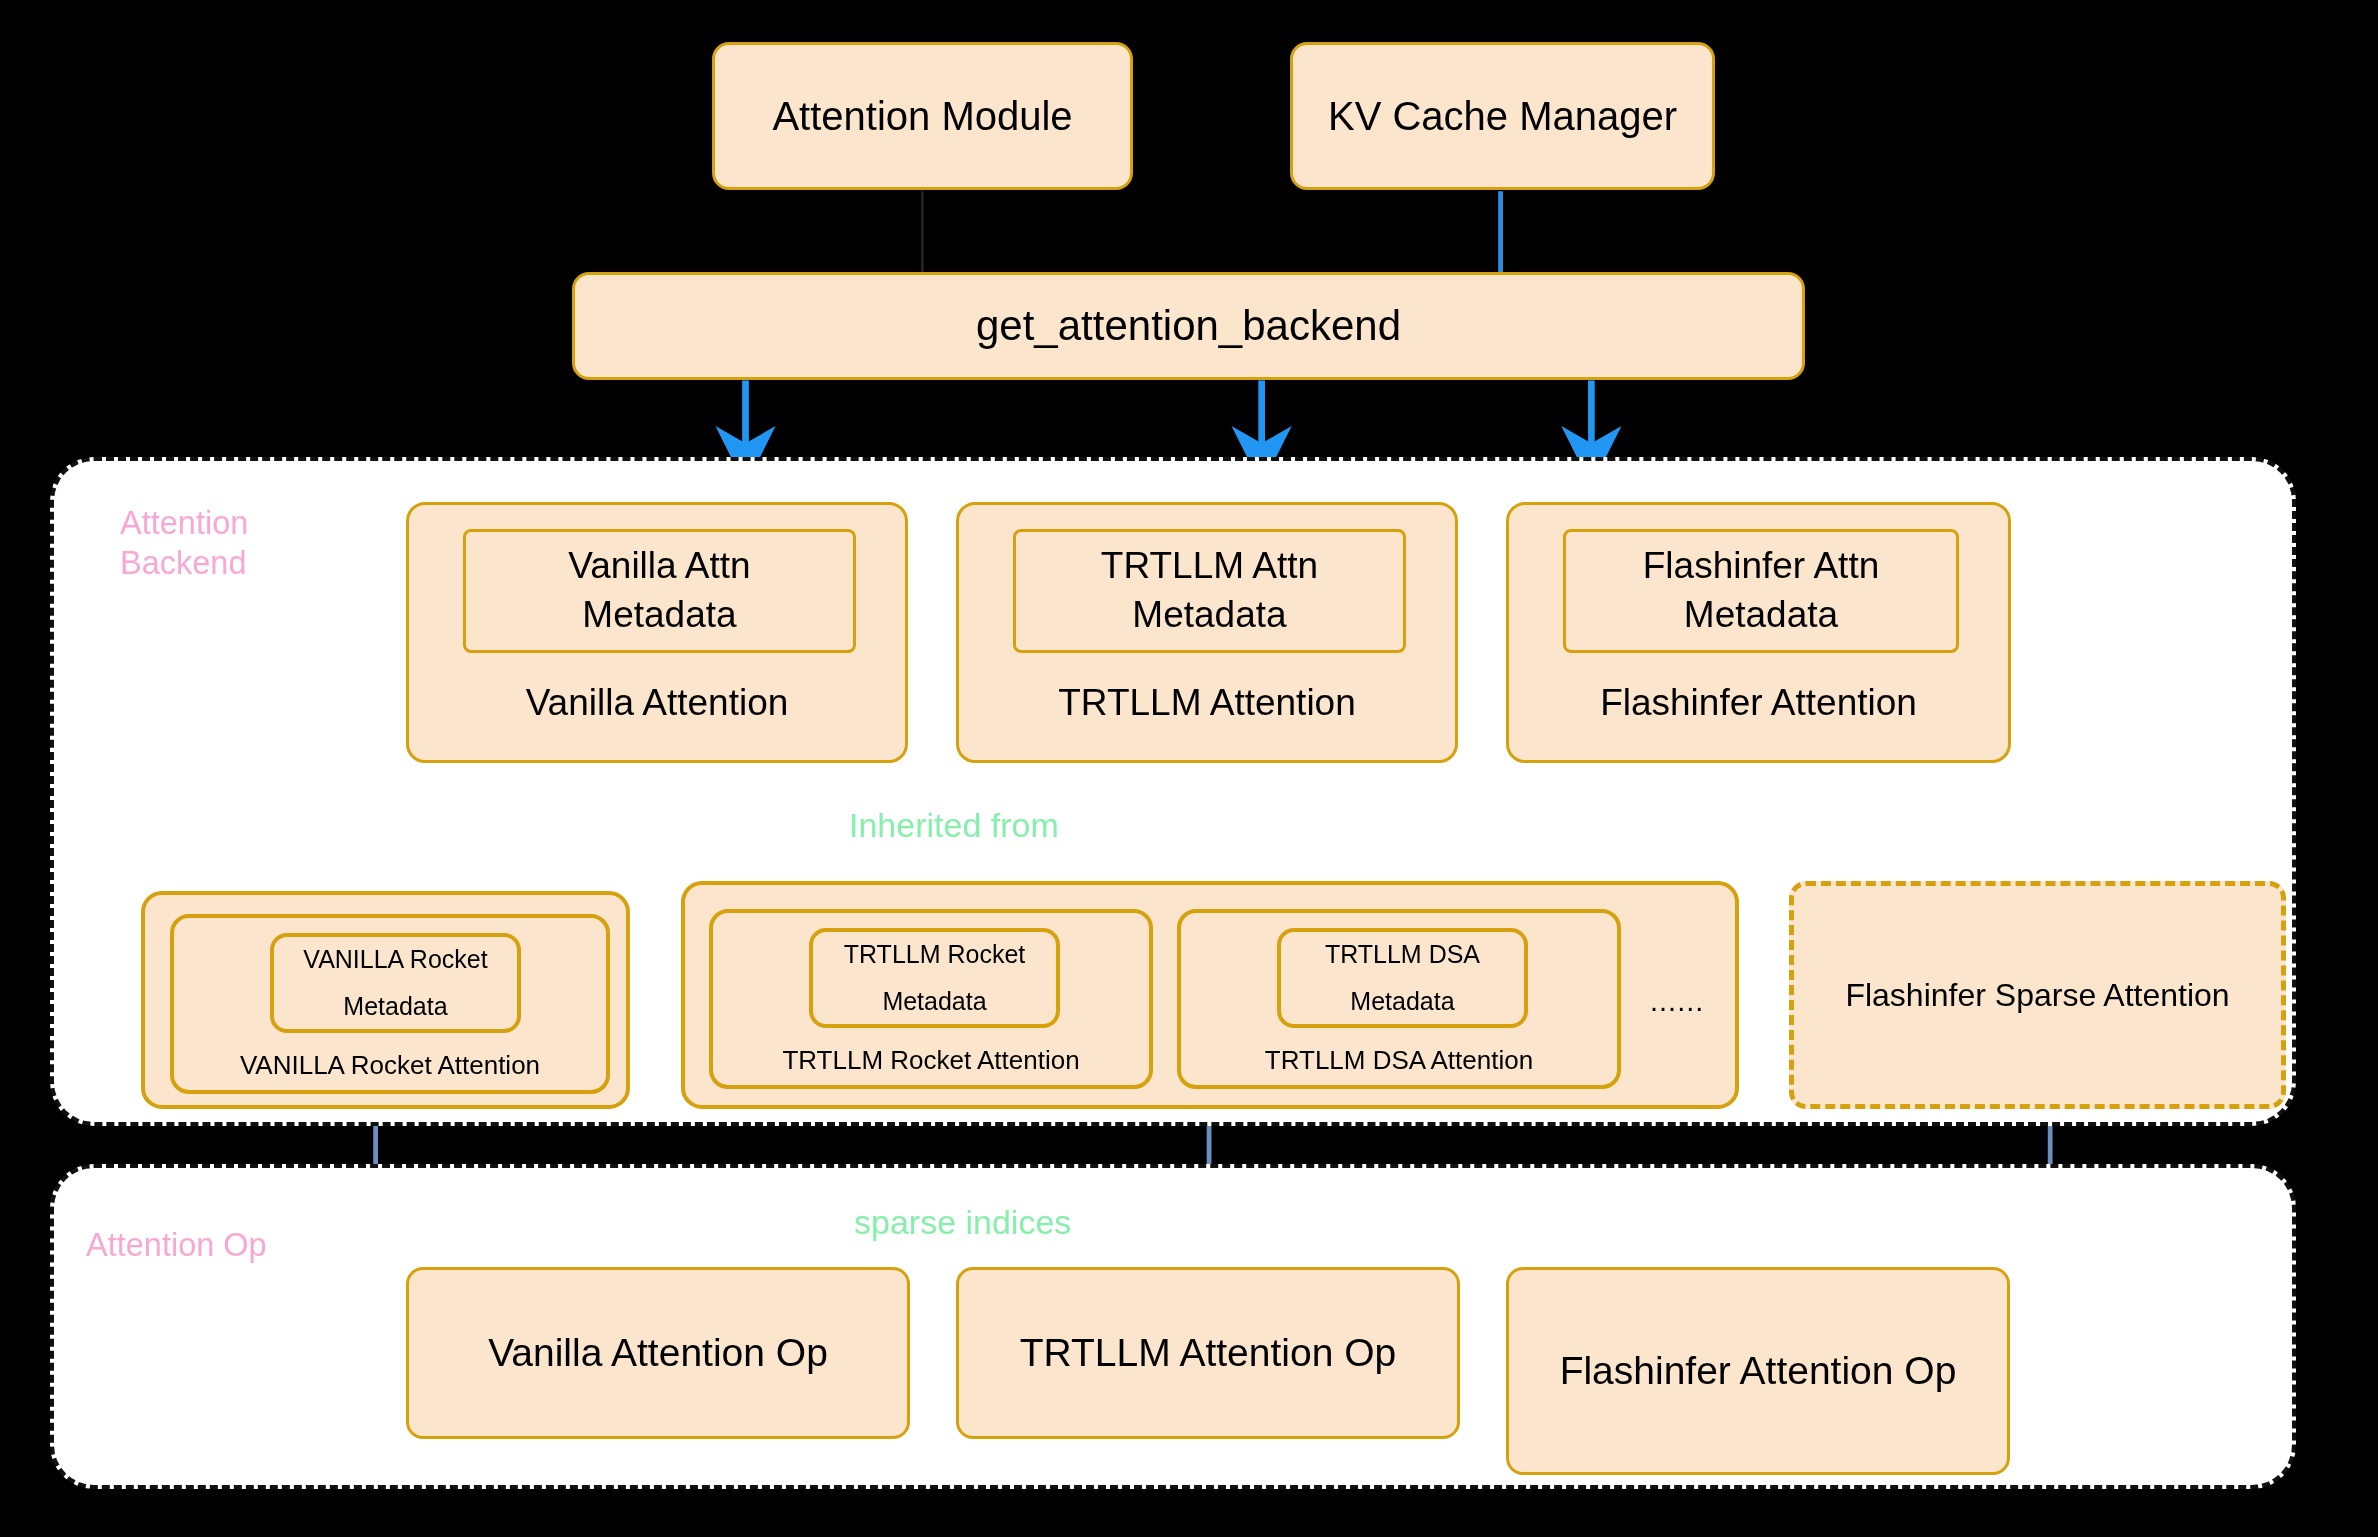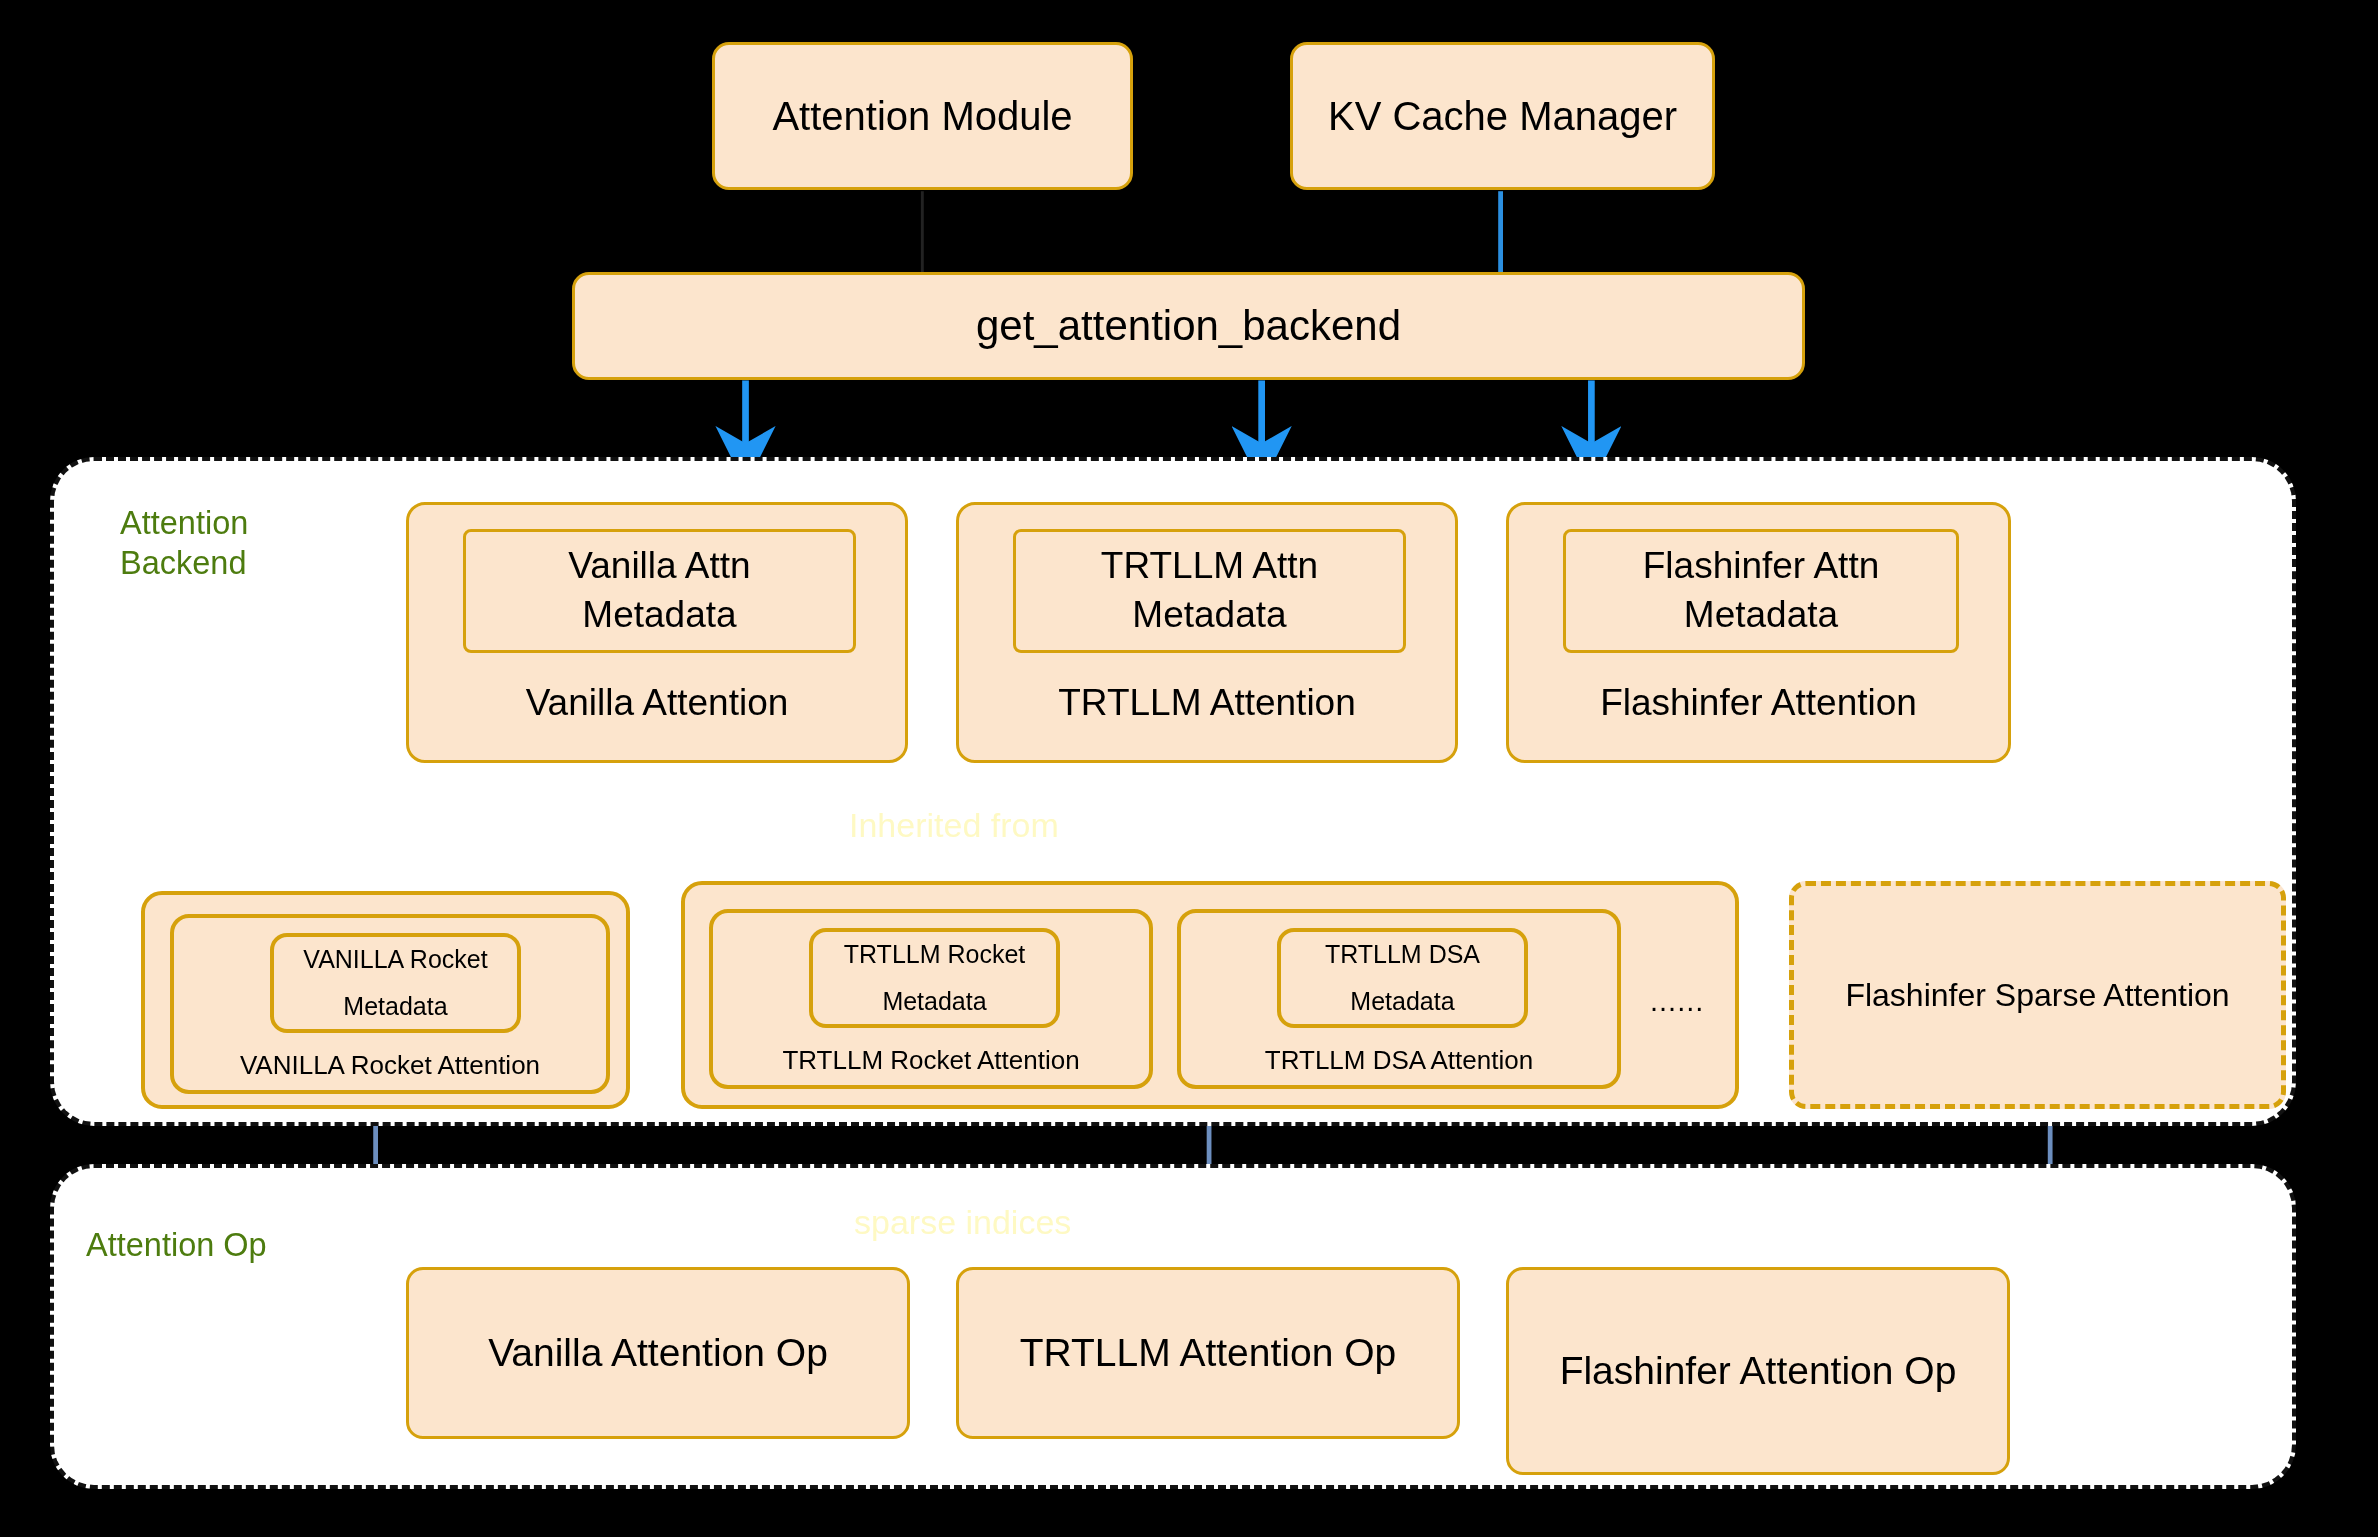--- a/index.html
+++ b/index.html
@@ -34,21 +34,21 @@
   
   .section{
     position:absolute;
     background:#ffffff;
     border:4.8px dashed #111;
     border-radius:44px;
     box-sizing:border-box;
   }
   .section-label{
     position:absolute;
-    color:#4d7c0f;
+    color:#f9a8d4;
     font-size:32.5px;
     line-height:1.22;
     white-space:pre-line;
     text-align:left;
   }
 
   
   .stack-outer{
     position:absolute;
     background:#fce5cd;
@@ -112,21 +112,21 @@
   .card-caption{
     position:absolute;
     left:0;right:0;
     text-align:center;
     font-size:37px;
   }
 
   
   .edge-label{
     position:absolute;
-    color:#fef9c3;
+    color:#86efac;
     font-size:34px;
     white-space:nowrap;
   }
   .ellipsis{
     position:absolute;
     font-size:29px;
     letter-spacing:1px;
     color:#000;
   }
 

